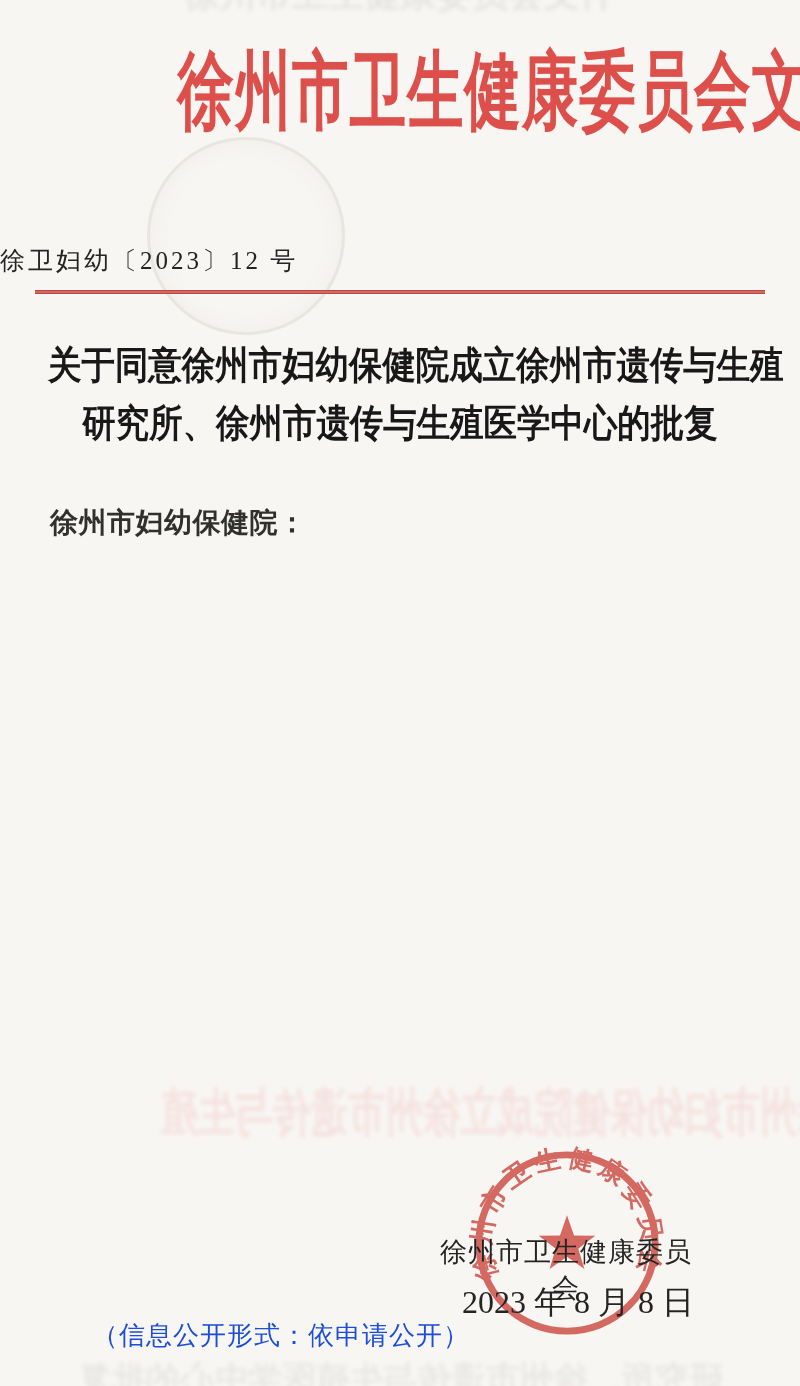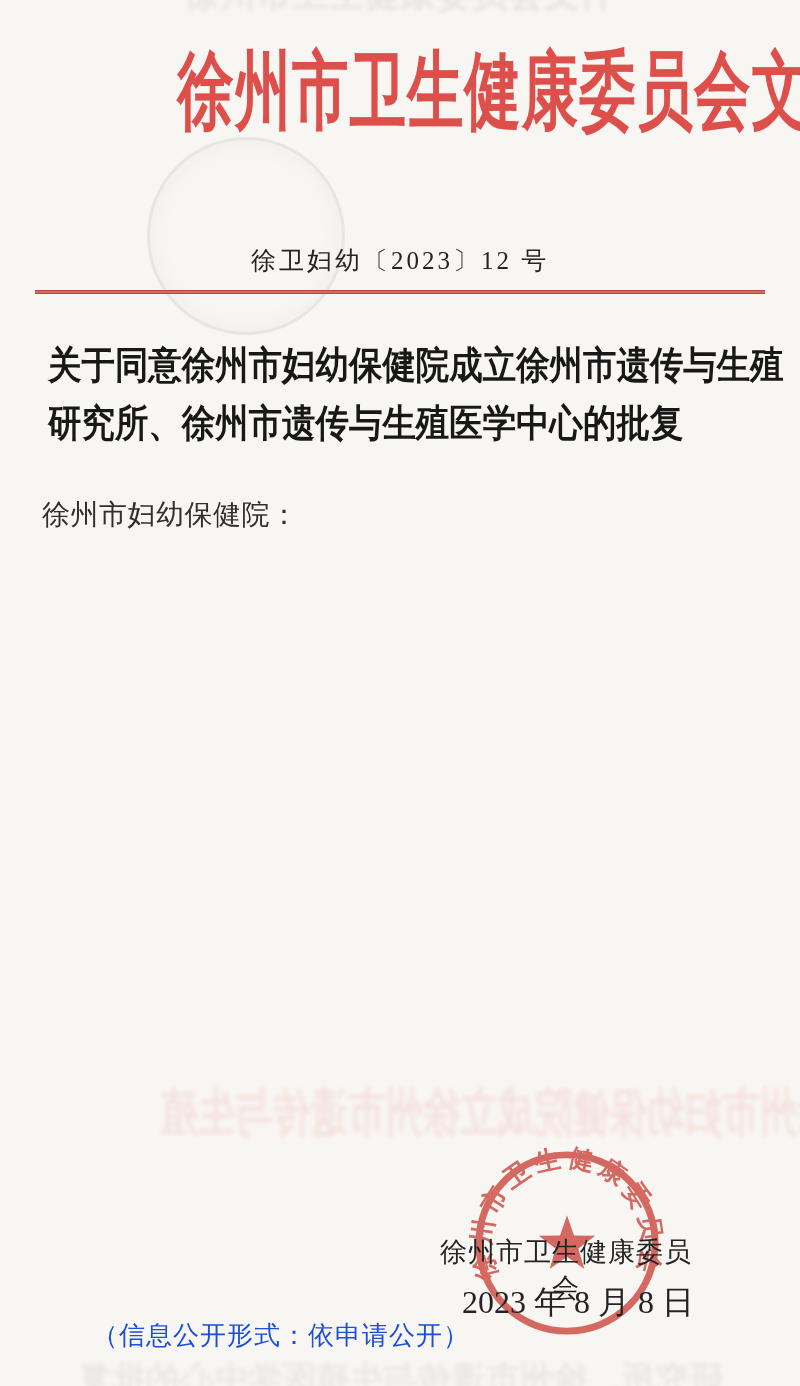--- a/index.html
+++ b/index.html
@@ -27,35 +27,35 @@
   
   .ghost-circle{position:absolute;left:147px;top:137px;width:192px;height:192px;
     border-radius:50%;border:3px solid rgba(125,115,102,.12);
     box-shadow:inset 0 0 22px rgba(125,115,102,.07);}
 
   .header-band{position:absolute;top:34px;left:0;width:100%;text-align:center;}
   .header-band .scale{display:inline-block;white-space:nowrap;transform:scaleX(.66);
     transform-origin:center;font-size:85px;font-weight:bold;letter-spacing:2px;
     color:var(--header-red);text-shadow:0 0 1px rgba(220,79,75,.45);}
 
-  .doc-number{position:absolute;top:244px;left:0;width:100%;text-align:center;
+  .doc-number{position:absolute;top:244px;left:0;width:100%;
     font-size:25px;letter-spacing:3px;color:#242424;}
 
   .red-rule{position:absolute;top:290px;left:35px;right:35px;height:4px;
     background:linear-gradient(to bottom,#ab3734,#e27974 50%,#ab3734);}
 
-  .doc-title{position:absolute;top:336px;left:0;width:100%;text-align:left;
+  .doc-title{position:absolute;top:336px;left:0;width:100%;text-align:center;
     font-weight:bold;color:#181818;line-height:58px;font-size:38px;}
   .doc-title .scale{display:block;transform:scaleX(.88);transform-origin:center;
     white-space:nowrap;}
 
   .body-text{position:absolute;top:492px;left:42px;width:706px;
     font-size:28px;line-height:45.6px;text-align:justify;letter-spacing:.5px;
     color:#30302e;}
-  .body-text p{margin:0;text-indent:2em;}
+  .body-text p{margin:8px;text-indent:2em;font-weight:bold;}
   .body-text p.salutation{text-indent:0;}
 
   .seal{position:absolute;left:468px;top:1144px;width:198px;height:198px;
     color:var(--seal-red);opacity:.88;z-index:2;}
   .signature-org{position:absolute;top:1234px;left:430px;width:272px;z-index:3;
     text-align:center;font-size:27px;letter-spacing:1px;color:#242424;}
   .signature-date{position:absolute;top:1281px;left:462px;width:232px;z-index:3;
     text-align:center;font-size:32px;color:#242424;}
 
   .footer-note{position:absolute;top:1318px;left:92px;z-index:3;

